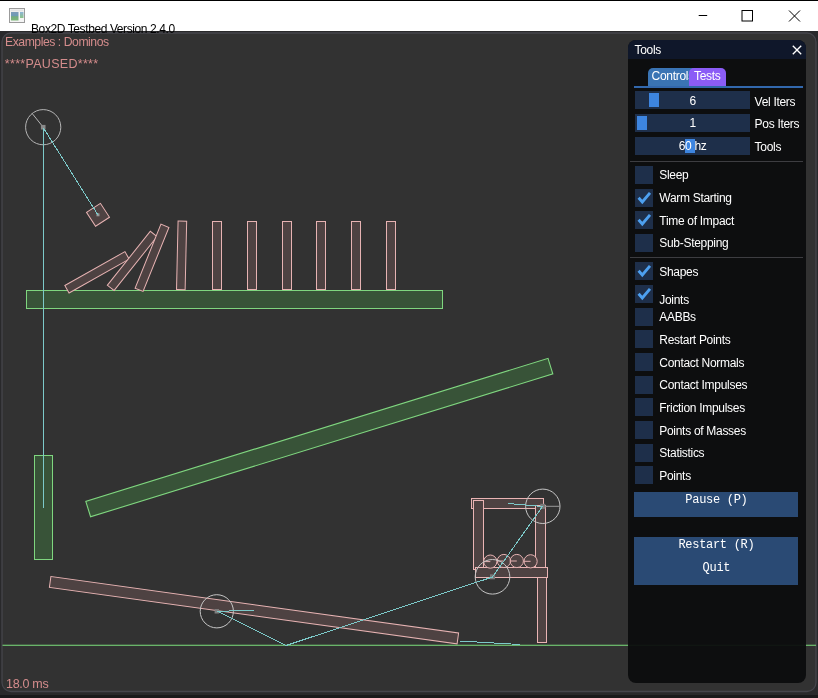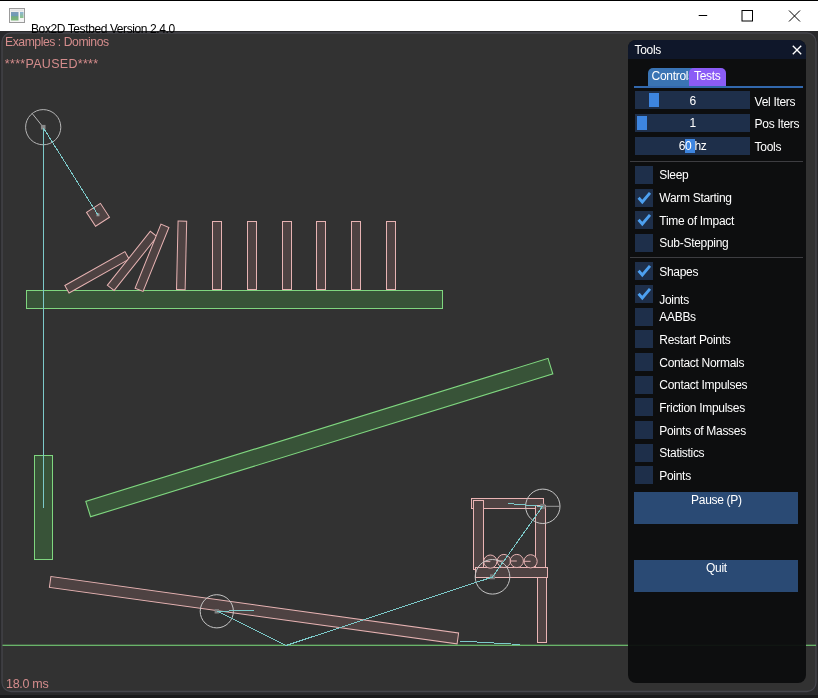--- a/index.html
+++ b/index.html
@@ -22,22 +22,22 @@
   #tab2{left:61px;width:36.5px;background:#8b5cf6;}
   #tabline{left:5.5px;top:45.6px;width:169.5px;height:2px;background:#3268ad;}
   .sframe{position:absolute;left:7px;width:115.3px;height:18px;background:#1e2f4a;
           font-size:12px;letter-spacing:-0.3px;color:#fff;}
   .sgrab{position:absolute;top:2px;width:10px;height:14px;background:#3d85e0;}
   .sval{position:absolute;left:0;top:2.5px;width:100%;text-align:center;}
   .slabel{position:absolute;left:126.6px;font-size:12px;letter-spacing:-0.3px;color:#fff;white-space:nowrap;}
   .sep{position:absolute;left:2px;width:173px;height:1px;background:#3d3d41;}
   .cb{position:absolute;left:7.3px;width:18px;height:18px;background:#1e2f4a;}
   .cl{position:absolute;left:31.3px;font-size:12px;letter-spacing:-0.3px;color:#fff;white-space:nowrap;}
-  .btn{position:absolute;left:6.4px;width:164px;height:32px;background:#2a4a74;
-       color:#fff;font-size:12px;letter-spacing:-0.3px;text-align:center;line-height:17.5px;}
+  .btn{position:absolute;left:6.4px;width:164px;height:25px;background:#2a4a74;
+       color:#fff;font-size:12px;letter-spacing:-0.3px;text-align:center;line-height:17.5px;font-family:Liberation Mono, monospace;}
 </style>
 </head>
 <body>
 
 <svg id="scene" class="abs" style="left:0;top:0" width="818" height="698" viewBox="0 0 818 698">
 
   <rect x="0" y="31" width="818" height="667" fill="#29292b"></rect>
 
   <rect x="2" y="33" width="814" height="658.5" rx="9" fill="#323232" stroke="#45454c" stroke-width="1.3"></rect>
 
@@ -226,14 +226,15 @@
   <div class="cb" style="top:358.3px"></div>
     <div class="cl" style="top:360.8px">Friction Impulses</div>
   <div class="cb" style="top:381px"></div>
     <div class="cl" style="top:383.5px">Points of Masses</div>
   <div class="cb" style="top:403.6px"></div>
     <div class="cl" style="top:406.1px">Statistics</div>
   <div class="cb" style="top:426.3px"></div>
     <div class="cl" style="top:428.8px">Points</div>
 
   <div class="btn" style="top:451.5px">Pause (P)</div>
+  <div class="btn" style="top:496.9px">Restart (R)</div>
   <div class="btn" style="top:519.6px">Quit</div>
 </div>
 
 </body></html>

